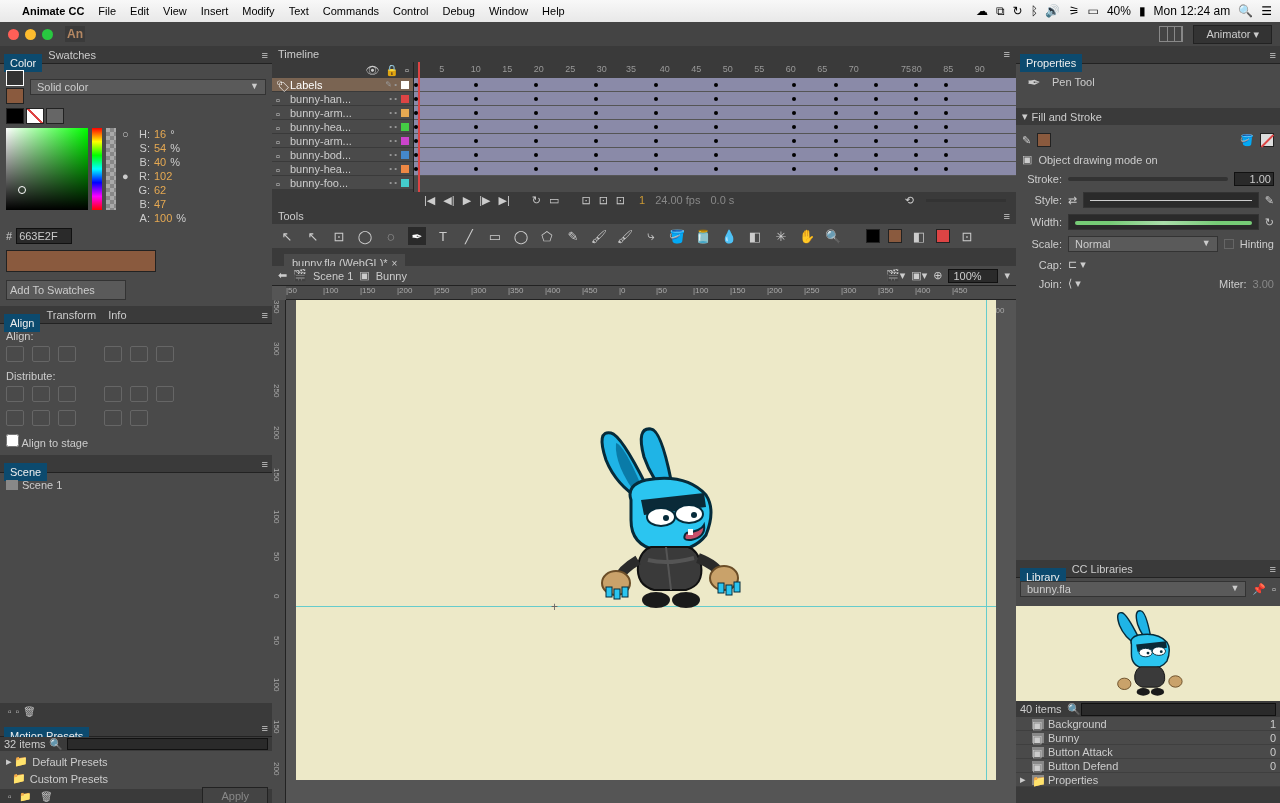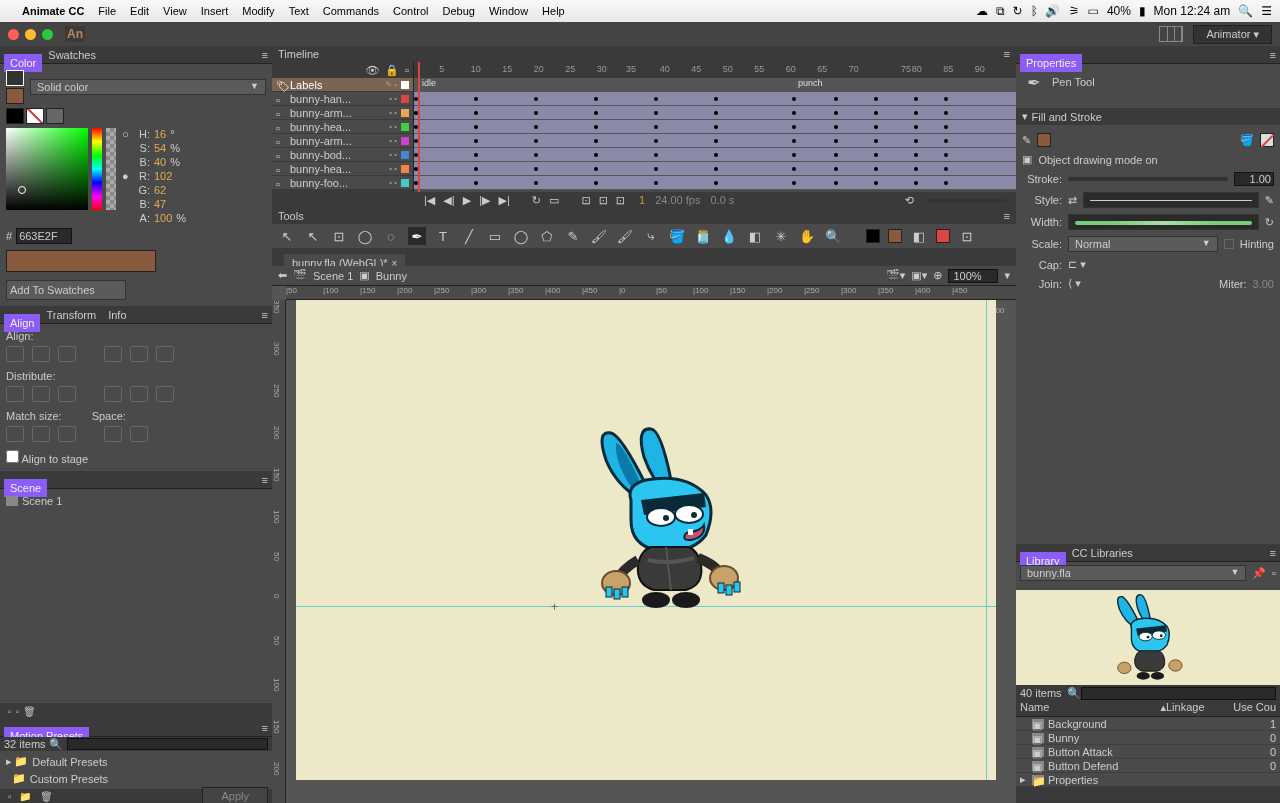--- a/index.html
+++ b/index.html
@@ -21,21 +21,21 @@
 .layout-ico div{flex:1;border-right:1px solid #888;}
 .workspace-btn{background:#333;border:1px solid #222;padding:2px 12px;margin-right:8px;color:#ccc;}
 
 .main { display:flex; height:757px; }
 .left-col { width:272px; background:#4a4a4a; display:flex; flex-direction:column; }
 .mid-col { flex:1; display:flex; flex-direction:column; min-width:0; }
 .right-col { width:264px; background:#4a4a4a; display:flex; flex-direction:column; }
 
 .panel-hdr { height:18px; background:#3a3a3a; display:flex; align-items:center; padding:0 4px; border-bottom:1px solid #222; }
 .panel-hdr .tab { padding:0 6px; height:18px; display:flex; align-items:center; cursor:default; }
-.panel-hdr .tab.active { background:#8b5cf6; color:#eee;margin-top:16px; }
+.panel-hdr .tab.active { background:#0c4a6e; color:#eee;margin-top:16px; }
 .panel-hdr .menu-ico { margin-left:auto; cursor:pointer; }
 
 .color-panel { padding:6px; }
 .color-row { display:flex; align-items:center; gap:6px; margin-bottom:4px; }
 .swatch-sm { width:18px; height:16px; border:1px solid #222; }
 .swatch-icocol{display:flex;flex-direction:column;gap:2px;}
 .dropdown { background:#5a5a5a; border:1px solid #333; padding:1px 6px; flex:1; display:flex; justify-content:space-between; }
 .dropdown .arrow{font-size:9px;}
 .color-picker-row { display:flex; gap:4px; }
 .picker-main { width:82px; height:82px; background:linear-gradient(to bottom,rgba(0,0,0,0),#000),linear-gradient(to right,#fff,#0f0); position:relative; }
@@ -291,24 +291,20 @@
       <span class="lbl">Distribute:</span>
       <div class="icon-row">
         <div class="ico-btn"></div>
         <div class="ico-btn"></div>
         <div class="ico-btn"></div>
         <div style="width:12px"></div>
         <div class="ico-btn"></div>
         <div class="ico-btn"></div>
         <div class="ico-btn"></div>
       </div>
-      <div style="display:flex;gap:30px">
-        <span class="lbl">Match size:</span>
-        <span class="lbl">Space:</span>
-      </div>
       <div class="icon-row">
         <div class="ico-btn"></div>
         <div class="ico-btn"></div>
         <div class="ico-btn"></div>
         <div style="width:12px"></div>
         <div class="ico-btn"></div>
         <div class="ico-btn"></div>
       </div>
       <div class="checkbox"><input type="checkbox" style=""> <span>Align to stage</span></div>
     </div>
@@ -434,24 +430,20 @@
             <span class="frame-num" style="left: 308.7px;">50</span>
             <span class="frame-num" style="left: 340.2px;">55</span>
             <span class="frame-num" style="left: 371.7px;">60</span>
             <span class="frame-num" style="left: 403.2px;">65</span>
             <span class="frame-num" style="left: 434.7px;">70</span>
             <span class="frame-num" style="left: 487px;">75</span>
             <span class="frame-num" style="left: 497.7px;">80</span>
             <span class="frame-num" style="left: 529.2px;">85</span>
             <span class="frame-num" style="left: 560.7px;">90</span>
           </div>
-        <div class="frame-track labels">
-          <span class="frame-label" style="left:8px">idle</span>
-          <span class="frame-label" style="left:384px">punch</span>
-        </div>
         <div id="frame-tracks">
             <div class="frame-track">
               <div class="frame-kf" style="left: 0px;"></div>
               <div class="frame-kf" style="left: 60px;"></div>
               <div class="frame-kf" style="left: 120px;"></div>
               <div class="frame-kf" style="left: 180px;"></div>
               <div class="frame-kf" style="left: 240px;"></div>
               <div class="frame-kf" style="left: 300px;"></div>
               <div class="frame-kf" style="left: 378px;"></div>
               <div class="frame-kf" style="left: 420px;"></div>
@@ -807,26 +799,20 @@
             <ellipse cx="110" cy="175" rx="14" ry="8" fill="#1a1a1a"></ellipse>
         </svg>
       </div>
     </div>
     <div class="lib-search">
       <span>40 items</span>
       <span style="width:6px"></span>
       <span>🔍</span>
       <input style="">
     </div>
-    <div class="lib-cols">
-      <span class="c1">Name</span>
-      <span>▴</span>
-      <span class="c2">Linkage</span>
-      <span class="c3">Use Cou</span>
-    </div>
     <div id="lib-rows">
         <div class="lib-row">
           <span style="width:8px"></span>
           <span class="ico">▣</span>
           <span class="nm">Background</span>
           <span class="cnt">1</span>
         </div>
         <div class="lib-row">
           <span style="width:8px"></span>
           <span class="ico">▣</span>

